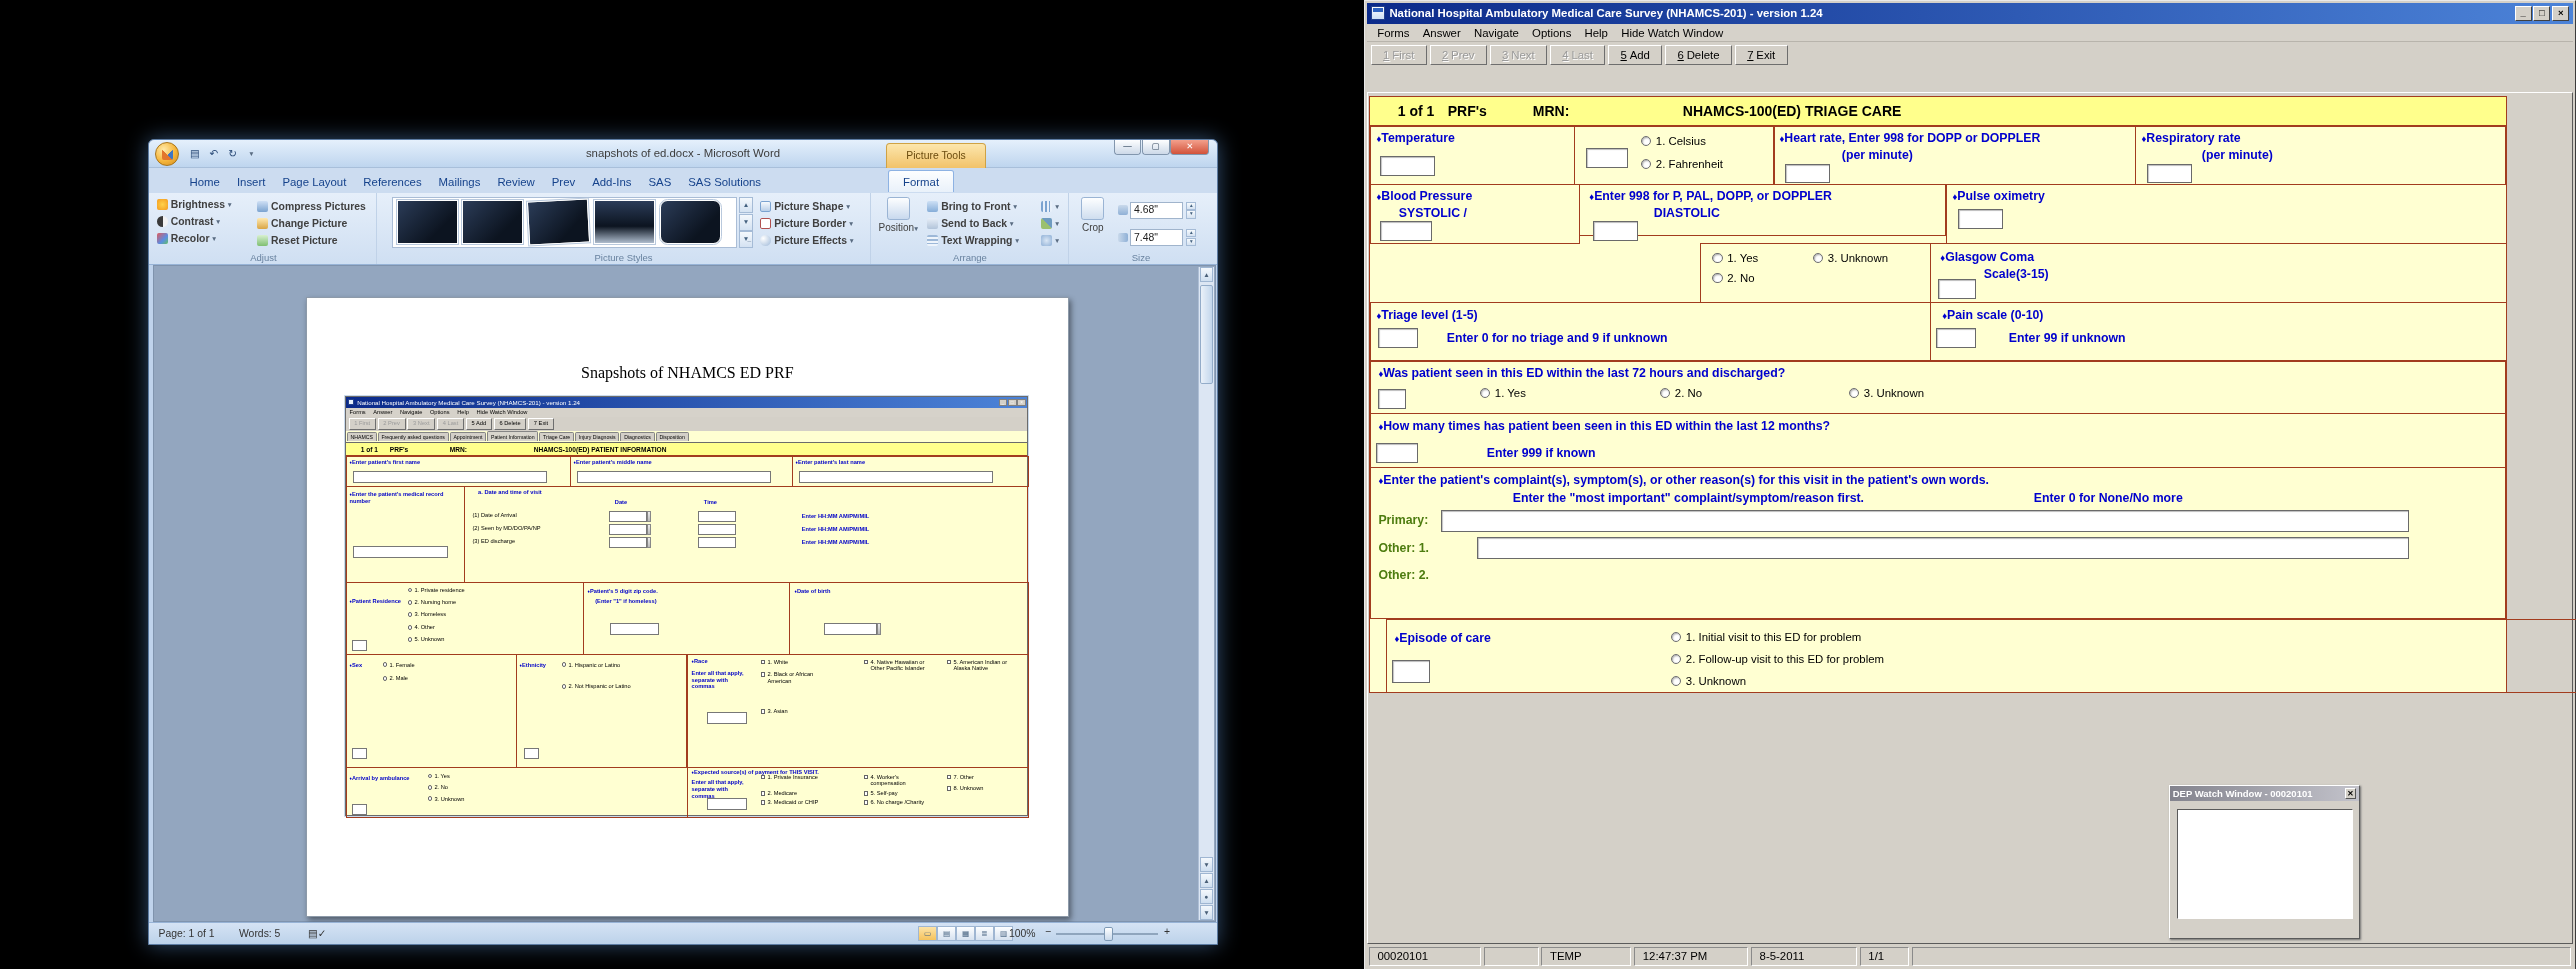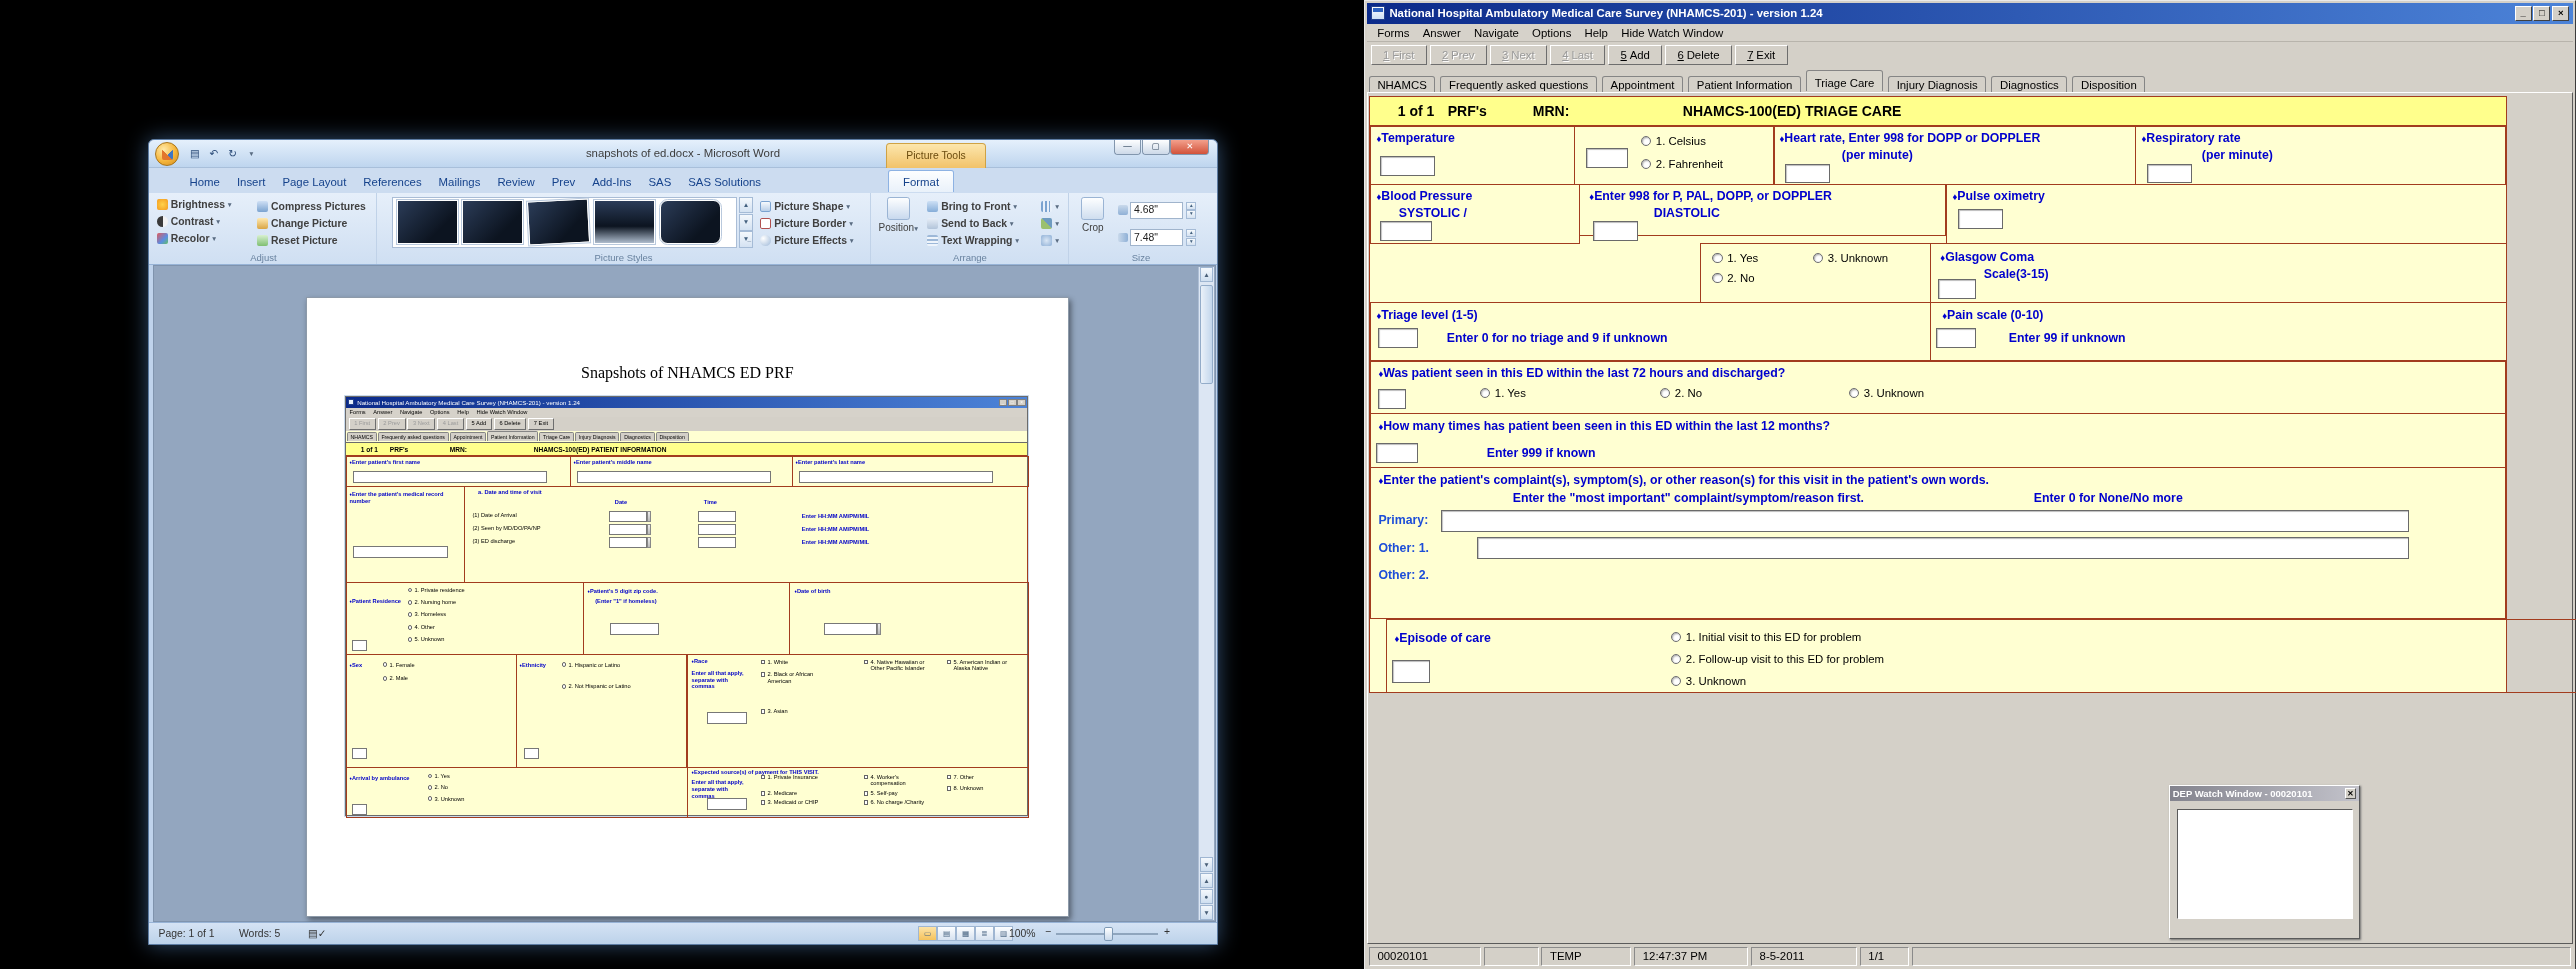--- a/index.html
+++ b/index.html
@@ -29,21 +29,21 @@
   .nh-page{position:absolute;left:1.9px;top:91px;right:1.9px;bottom:24.6px;background:#d4d0c8;border:0.9px solid;border-color:#fff #5a5a5a #5a5a5a #fff;}
   .nhform{background:#ffffd2;border:0.9px solid #a23c1e;}
   .nhhdr{background:#ffff8c;border-bottom:0.9px solid #a23c1e;}
   .hh{font-size:14px;font-weight:bold;color:#000;white-space:nowrap;}
   .cell{border:0.9px solid #a23c1e;}
   .fl{color:#0000cd;font-weight:bold;font-size:12.3px;line-height:14px;white-space:nowrap;}
   .fl.b::before{content:"\2666 ";font-size:9.5px;}
   .inp{background:#fff;border:0.9px solid #6a6a6a;box-shadow:inset 0.9px 0.9px 0.9px #bdbdbd;}
   .rad{display:flex;align-items:center;gap:4.7px;font-size:11.4px;color:#000;white-space:nowrap;}
   .rad i{width:10.4px;height:10.4px;min-width:10.4px;border-radius:50%;background:#fff;border:0.9px solid #6e6e6e;box-shadow:inset 0.9px 0.9px 1.9px #a9a9a9;}
-  .plab{font-size:12.3px;font-weight:bold;color:#1d4ed8;white-space:nowrap;}
+  .plab{font-size:12.3px;font-weight:bold;color:#4d7c0f;white-space:nowrap;}
   .nh-status{position:absolute;left:1.9px;bottom:1.9px;right:1.9px;height:21px;background:#d4d0c8;display:flex;gap:2.8px;padding:0.9px 1.9px;}
   .sp{border:0.9px solid;border-color:#8a8a8a #fff #fff #8a8a8a;font-size:11.4px;color:#000;padding:1.9px 7.6px;white-space:nowrap;}
   .dep{background:#d4d0c8;border:1.9px solid;border-color:#fff #5a5a5a #5a5a5a #fff;box-shadow:0.9px 0.9px 1.9px #707070;}
   .dep-title{height:15px;background:linear-gradient(90deg,#83838d,#c3c3cb);color:#fff;font-size:9.5px;font-weight:bold;display:flex;align-items:center;justify-content:space-between;padding:0 2.8px;white-space:nowrap;}
   .dep-btn{width:11.4px;height:11.4px;background:#d4d0c8;border:0.9px solid;border-color:#fff #555 #555 #fff;font-size:7.6px;line-height:9.5px;text-align:center;color:#000;font-style:normal;}
   .dep-list{position:absolute;left:7.6px;top:23px;width:176px;height:110px;background:#fff;border:0.9px solid;border-color:#5a5a5a #fff #fff #5a5a5a;}
 
   
   #ww{position:absolute;left:148px;top:139px;width:1070px;height:806px;background:#bfd3ec;border:0.9px solid #5d7ca3;border-radius:5.7px 5.7px 0 0;box-shadow:0 0 21px rgba(90,140,200,.55);}
   .ww-title{position:absolute;left:0;top:0;right:0;height:28px;background:linear-gradient(#e5f0fc,#bed5ee);border-radius:5.7px 5.7px 0 0;border-bottom:0.9px solid #a8bfda;}
@@ -551,30 +551,20 @@
   <div class="nh-toolbar">
     <span class="tbtn dis"><u>1</u><b style="font-weight:normal">First</b></span>
     <span class="tbtn dis"><u>2</u><b style="font-weight:normal">Prev</b></span>
     <span class="tbtn dis"><u>3</u><b style="font-weight:normal">Next</b></span>
     <span class="tbtn dis"><u>4</u><b style="font-weight:normal">Last</b></span>
     <span class="tbtn"><u>5</u><b style="font-weight:normal">Add</b></span>
     <span class="tbtn"><u>6</u><b style="font-weight:normal">Delete</b></span>
     <span class="tbtn"><u>7</u><b style="font-weight:normal">Exit</b></span>
   </div>
 
-  <div class="nh-tabs">
-    <span class="ntab">NHAMCS</span>
-    <span class="ntab">Frequently asked questions</span>
-    <span class="ntab">Appointment</span>
-    <span class="ntab">Patient Information</span>
-    <span class="ntab act">Triage Care</span>
-    <span class="ntab">Injury Diagnosis</span>
-    <span class="ntab">Diagnostics</span>
-    <span class="ntab">Disposition</span>
-  </div>
 
   <div class="nh-page">
     <div class="nhform abs" style="left:0.9px;top:2.8px;width:1138px;height:597px">
 
       <div class="nhhdr abs" style="left:0;top:0;width:1136px;height:29px">
         <b class="hh abs" style="left:28px;top:6.6px">1 of 1</b>
         <b class="hh abs" style="left:78px;top:6.6px">PRF's</b>
         <b class="hh abs" style="left:163px;top:6.6px">MRN:</b>
         <b class="hh abs" style="left:313px;top:6.6px">NHAMCS-100(ED) TRIAGE CARE</b>
       </div>

